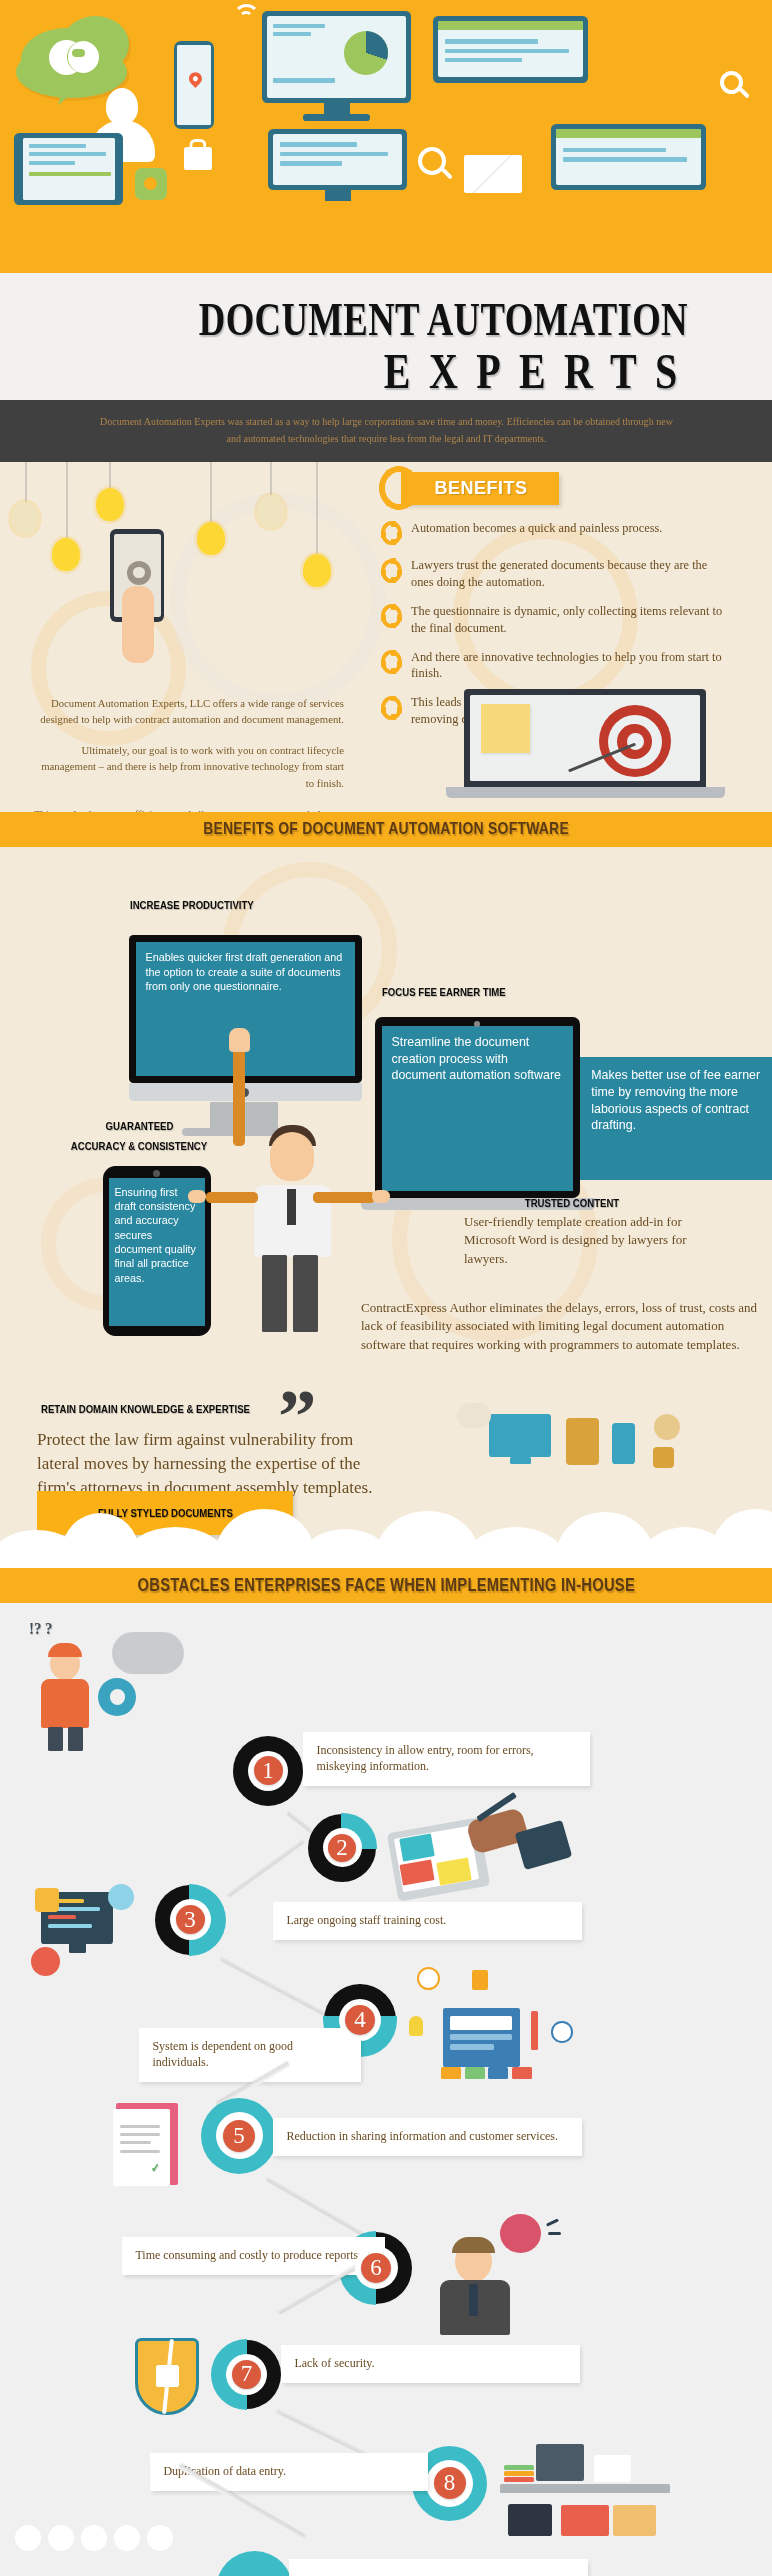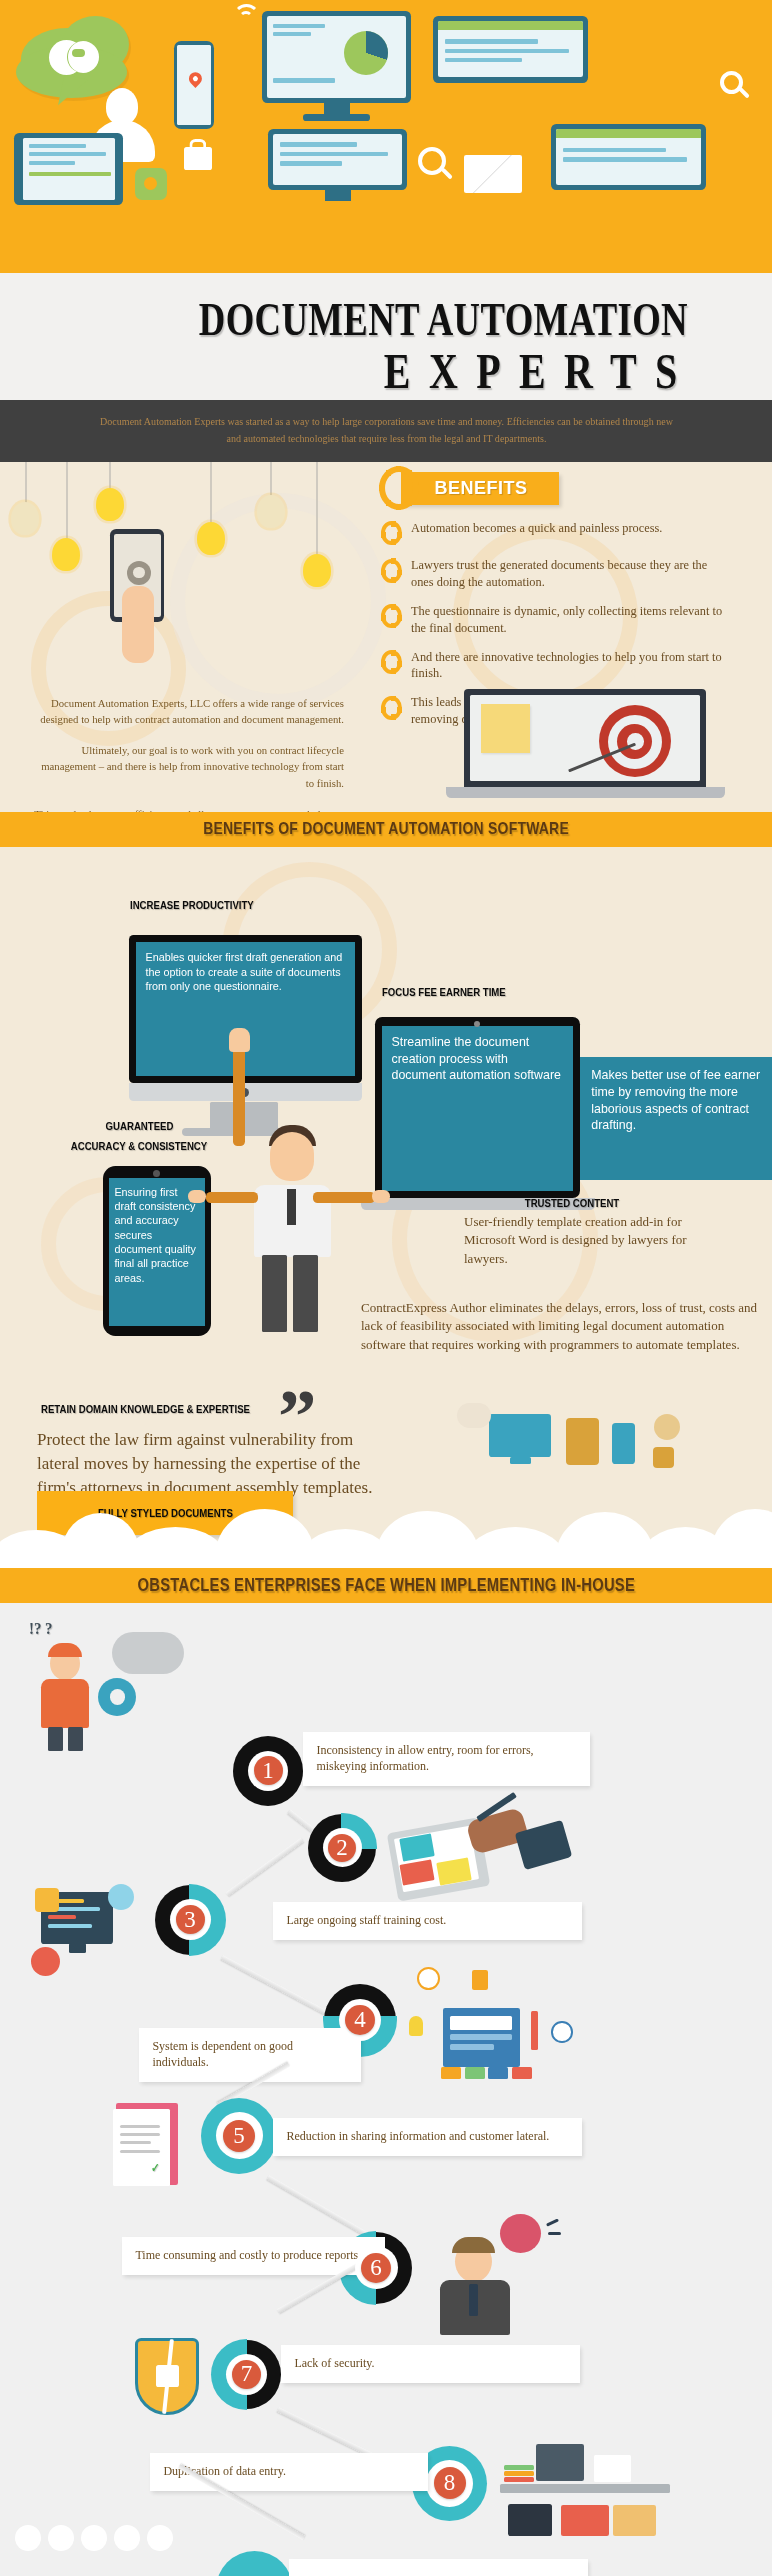--- a/index.html
+++ b/index.html
@@ -692,21 +692,21 @@
       <div class="mini" style="left:105px;top:103px;width:19.6px;height:12.4px;background:#e8604c;"></div>
     </div>
 
     <div class="connector" style="left:289px;top:459px;width:82px;transform:rotate(150deg);transform-origin:left;"></div>
     <div class="ring" style="left:201px;top:495px;width:76px;height:76px;background:#3bbcc6;">
       <div class="circle" style="width:47px;height:47px;background:#fff;display:flex;align-items:center;justify-content:center;">
         <div class="num" style="width:32px;height:32px;">5</div>
       </div>
     </div>
     <div class="callout" style="left:273px;top:515px;width:309px;">
-      <span>Reduction in sharing information and customer lateral.</span>
+      <span>Reduction in sharing information and customer services.</span>
     </div>
     <div class="spot" style="left:103px;top:495px;width:93px;height:93px;">
       <div class="mini" style="left:13.4px;top:5.2px;width:62px;height:82px;background:#e8607f;border-radius:2.1px;"></div>
       <div class="mini" style="left:10.3px;top:11.3px;width:57px;height:77px;background:#fff;"></div>
       <div class="mini" style="left:16.5px;top:27px;width:40px;height:3.1px;background:#c8c8c8;"></div>
       <div class="mini" style="left:16.5px;top:35px;width:40px;height:3.1px;background:#c8c8c8;"></div>
       <div class="mini" style="left:16.5px;top:43px;width:31px;height:3.1px;background:#c8c8c8;"></div>
       <div class="mini" style="left:16.5px;top:52px;width:40px;height:3.1px;background:#c8c8c8;"></div>
       <div class="lab" style="left:48px;top:62px;color:#4caf50;font-size:12.4px;">✓</div>
     </div>

